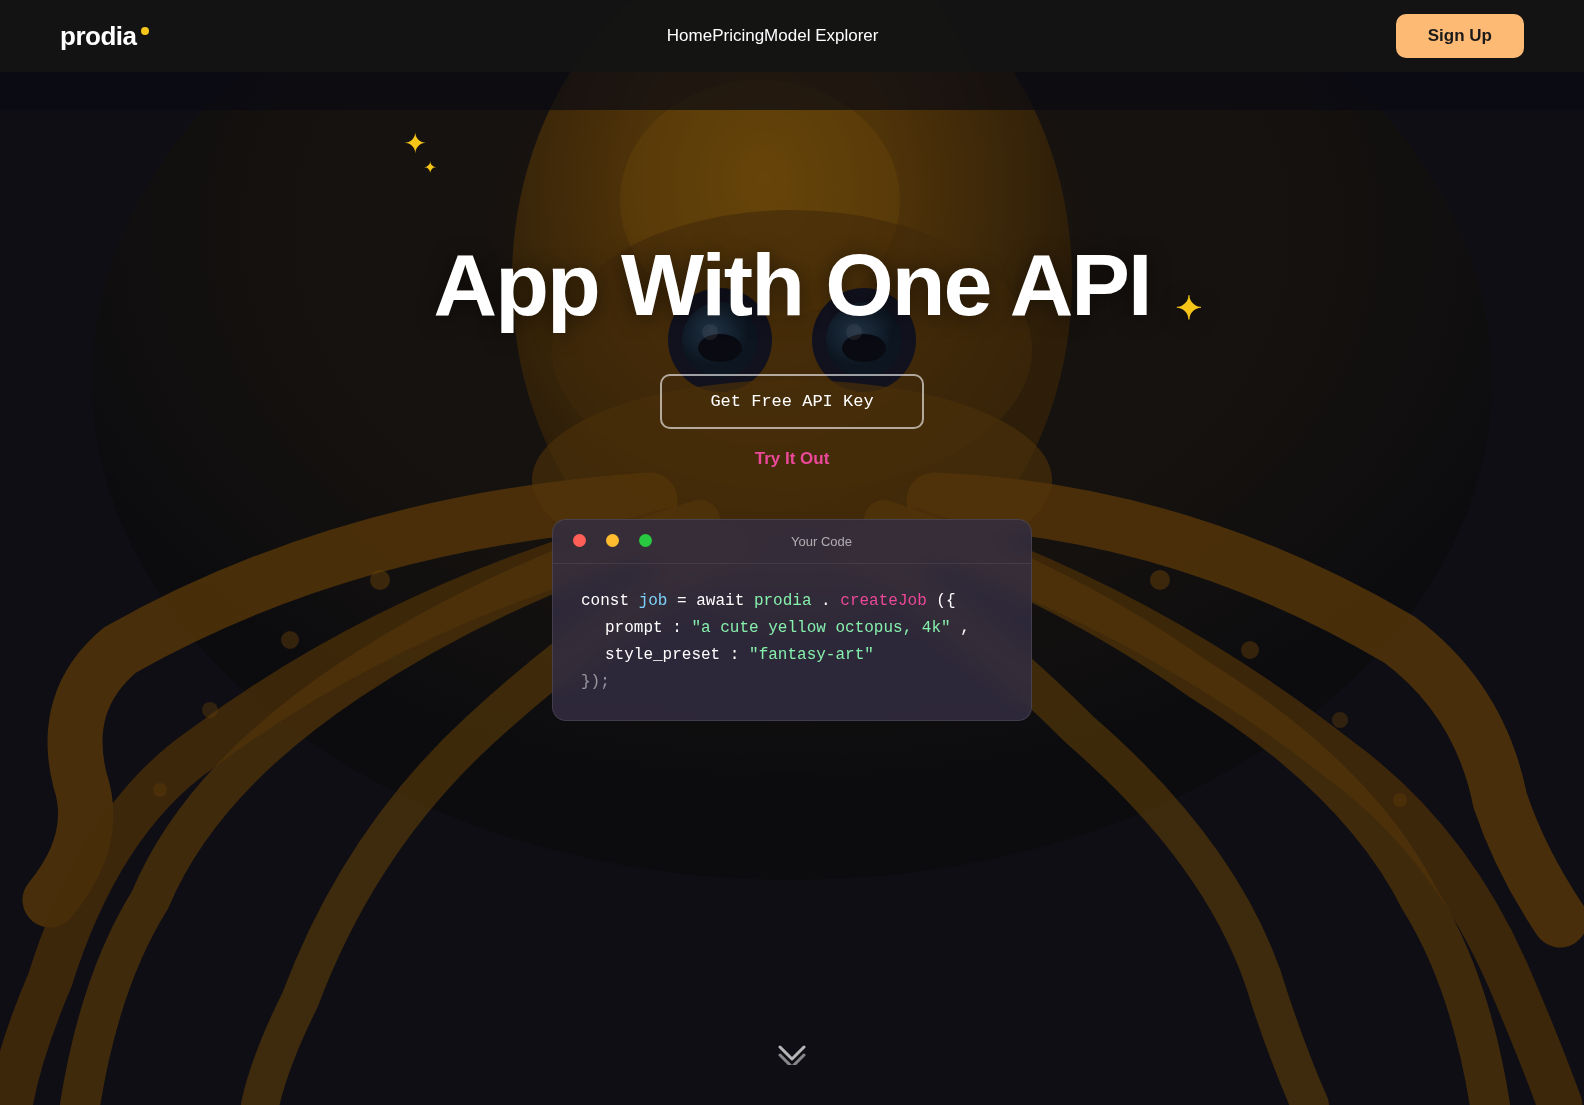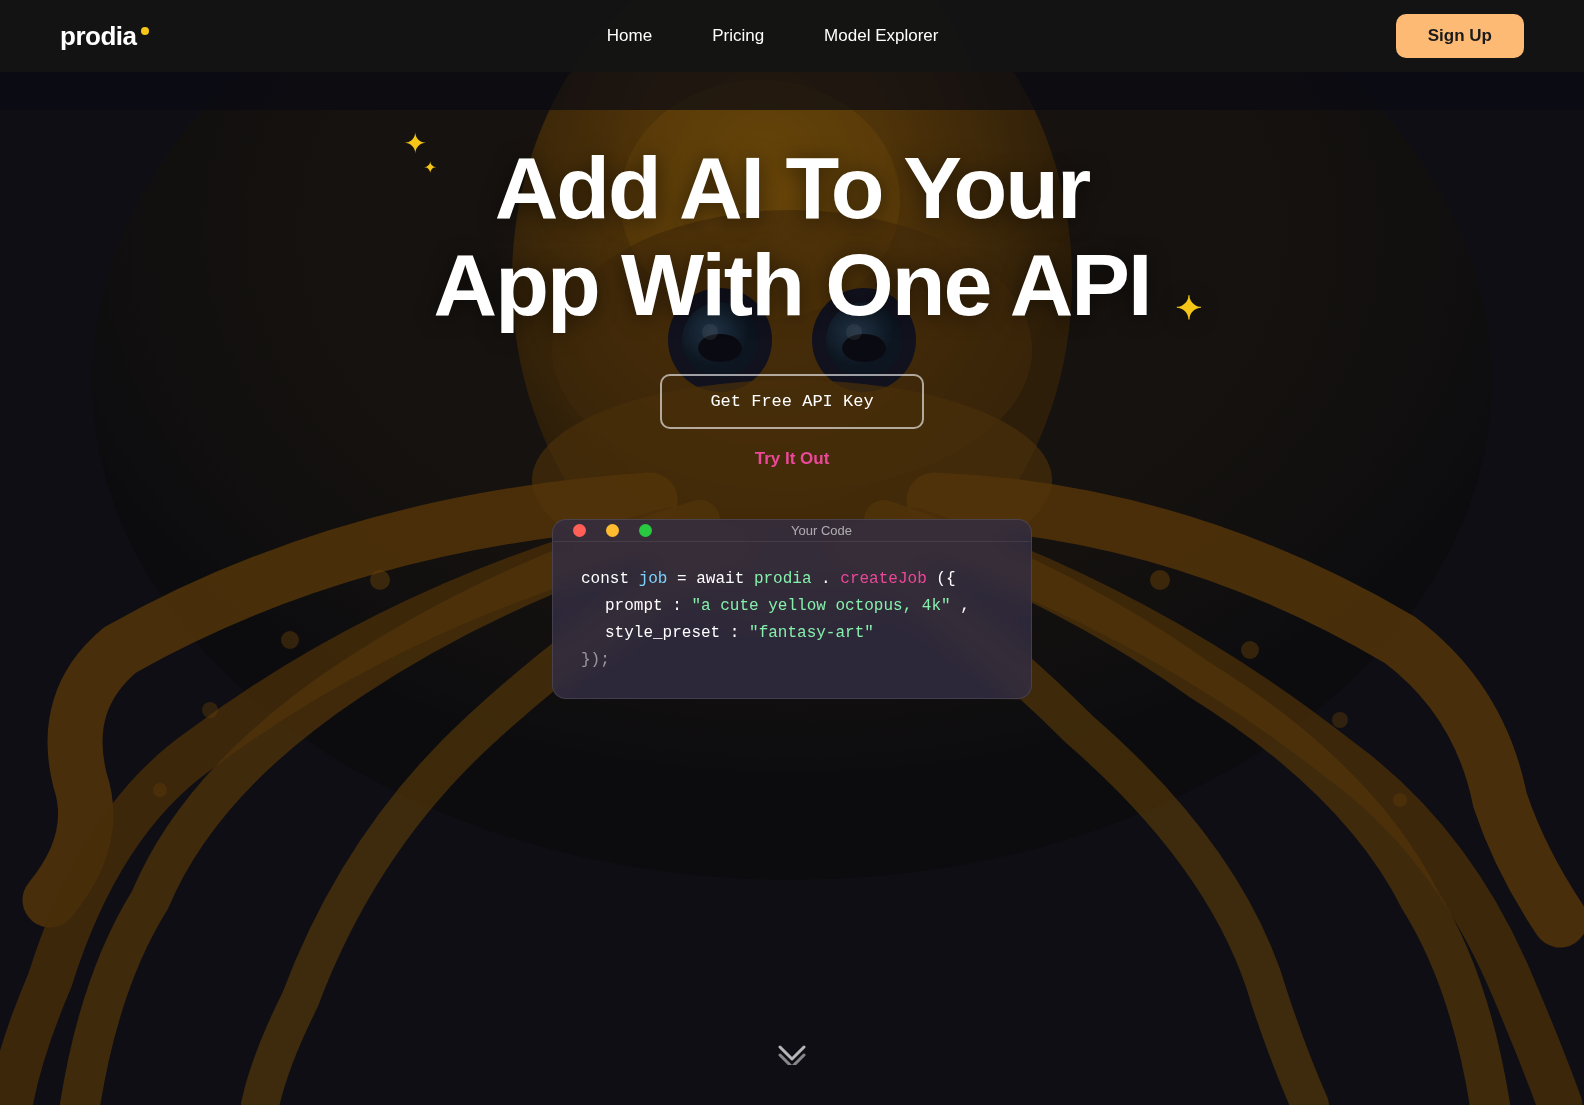--- a/index.html
+++ b/index.html
@@ -44,21 +44,20 @@
       background: #f5c518;
       border-radius: 50%;
       display: inline-block;
       margin-bottom: 10px;
       margin-left: 1px;
     }
 
     .nav-links {
       display: flex;
       align-items: center;
-      gap: 60px;
       list-style: none;
     }
 
     .nav-links a {
       color: #ffffff;
       text-decoration: none;
       font-size: 17px;
       font-weight: 400;
     }
 
@@ -159,22 +158,21 @@
       width: 480px;
       background: rgba(50, 45, 65, 0.85);
       border-radius: 14px;
       overflow: hidden;
       backdrop-filter: blur(10px);
       border: 1px solid rgba(255,255,255,0.1);
     }
 
     .code-titlebar {
       display: flex;
-      align-items: center;
-      padding: 3px 20px;
+      padding: 14px 20px;
       border-bottom: 1px solid rgba(255,255,255,0.08);
       gap: 20px;
     }
 
     .dot-red {
       width: 13px; height: 13px;
       border-radius: 50%;
       background: #ff5f57;
     }
     .dot-yellow {
@@ -331,21 +329,21 @@
       <rect width="1584" height="110" fill="rgba(10,10,18,0.7)"></rect>
     </svg>
   </div>
 
   <div class="hero-content">
 
     <div class="hero-title-wrap">
       <span class="star-top-left">✦</span>
       <span class="star-top-left-small">✦</span>
       <h1 class="hero-title">
-        <span>Add AI To Your</span><br>
+        <br>
         <span>App With One API</span>
         <span class="star-bottom-right">✦</span>
       </h1>
     </div>
 
     <button class="btn-api-key">Get Free API Key</button>
     <div class="try-it-out">Try It Out</div>
 
     <div class="code-window">
       <div class="code-titlebar">

